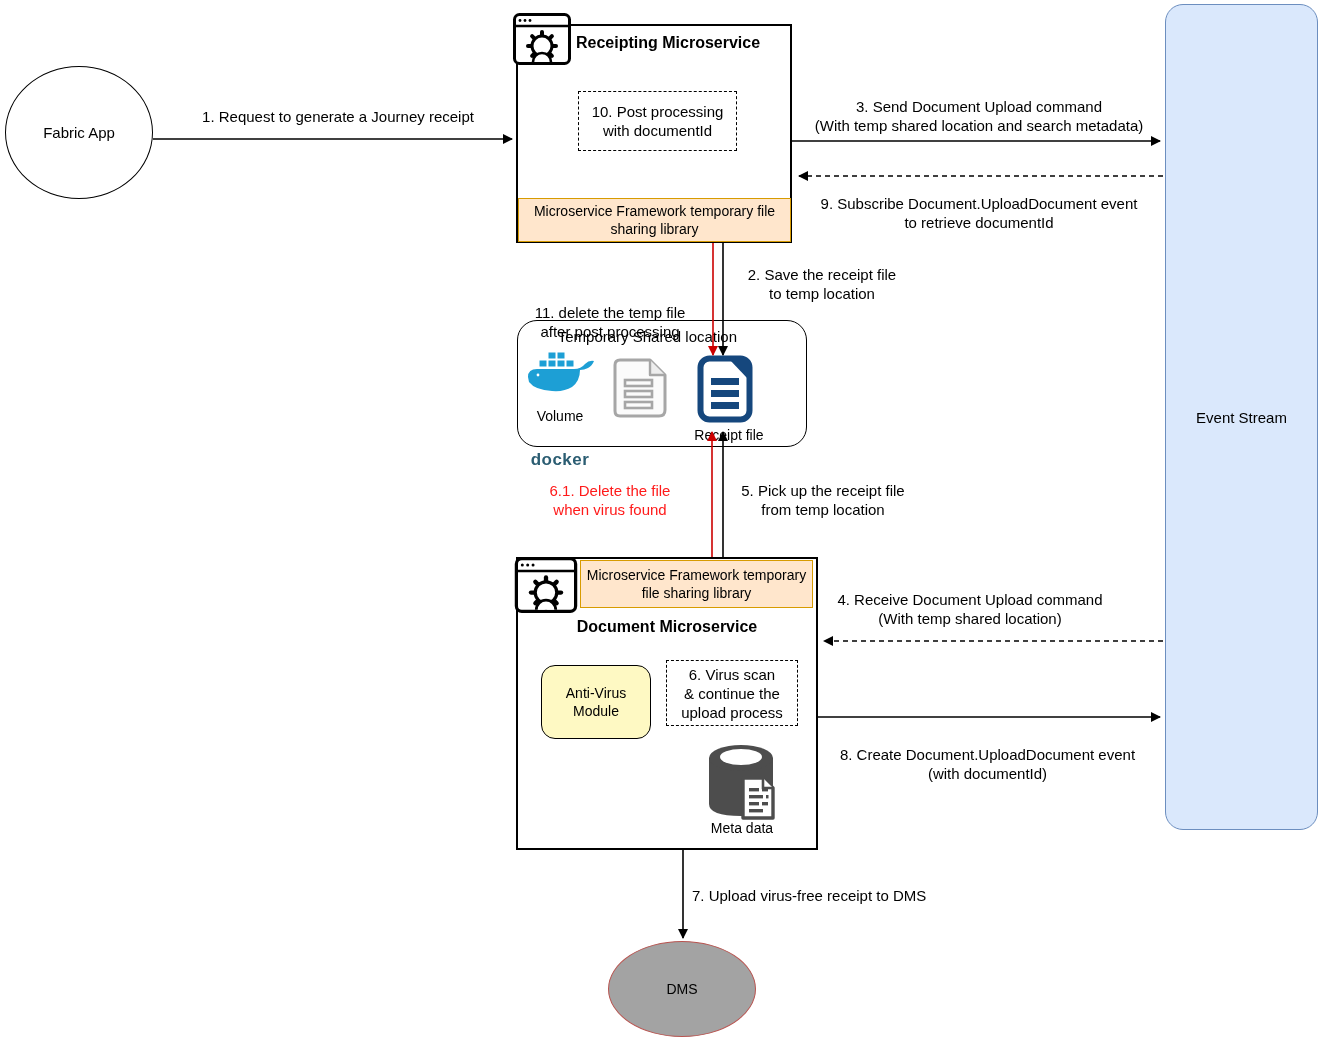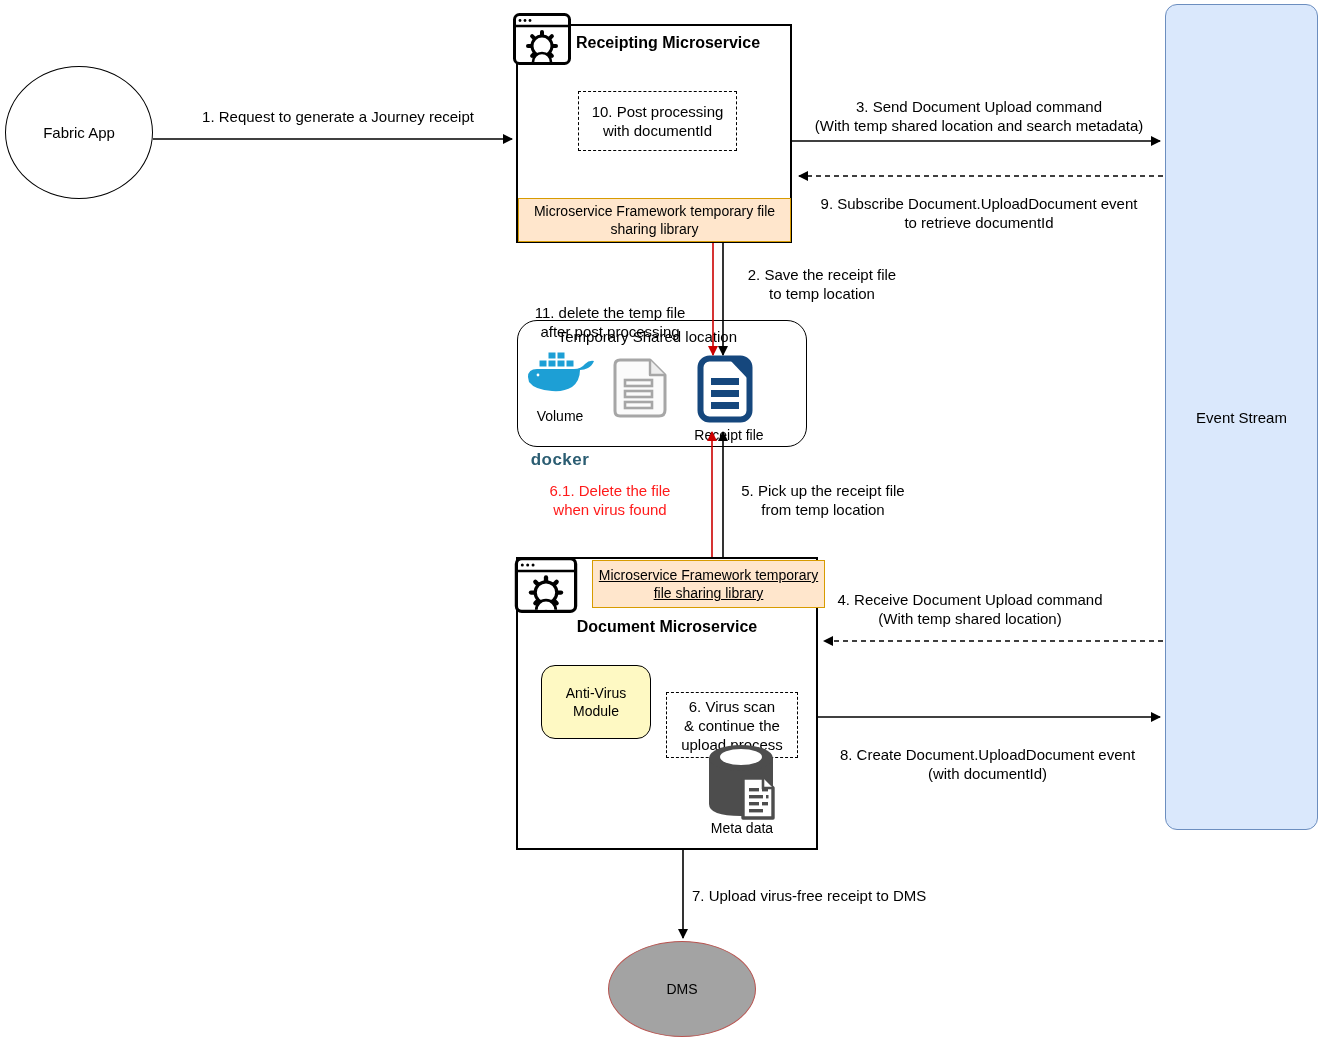--- a/index.html
+++ b/index.html
@@ -30,21 +30,21 @@
 </style>
 </head>
 <body>
 
 <div class="canvas">
 
   <div class="ellipse fabric abs" style="left:5px;top:66px;width:148px;height:133px;">
     <span>Fabric App</span>
   </div>
 
-  <div class="event-stream" style="left:1165px;top:4px;width:153px;height:826px;border-radius:12px;">
+  <div class="event-stream" style="left:1165px;top:4px;width:153px;height:826px;">
     <span>Event Stream</span>
   </div>
 
   <div class="node-box" style="left:516px;top:24px;width:276px;height:219px;"></div>
   <div class="ms-title" style="left:576px;top:34px;">Receipting Microservice</div>
   <div class="dashed-box" style="left:578px;top:91px;width:159px;height:60px;">10. Post processing
 with documentId</div>
   <div class="orange-bar" style="left:518px;top:198px;width:273px;height:44px;">Microservice Framework temporary file
 sharing library</div>
 
@@ -107,26 +107,26 @@
       <rect x="3.5" y="3.5" width="49" height="61" rx="9" fill="#fff" stroke="#15477d" stroke-width="6"></rect>
       <path d="M 32 4 L 51 4 L 51 24 Z" fill="#15477d"></path>
       <rect x="14" y="23" width="28" height="7" fill="#15477d"></rect>
       <rect x="14" y="35" width="28" height="7" fill="#15477d"></rect>
       <rect x="14" y="47" width="28" height="7" fill="#15477d"></rect>
     </svg>
   </div>
   <div class="icon-label" style="left:684px;top:427px;width:90px;">Receipt file</div>
 
   <div class="node-box" style="left:516px;top:557px;width:302px;height:293px;"></div>
-  <div class="orange-bar" style="left:592px;top:560px;width:233px;height:48px;text-decoration:underline;">Microservice Framework temporary
+  <div class="orange-bar" style="left:580px;top:560px;width:233px;height:48px;">Microservice Framework temporary
 file sharing library</div>
   <div class="ms-title" style="left:516px;top:618px;width:302px;text-align:center;">Document Microservice</div>
   <div class="rounded-box" style="left:541px;top:665px;width:110px;height:74px;">Anti-Virus
 Module</div>
-  <div class="dashed-box" style="left:666px;top:660px;width:132px;height:66px;margin-top:32px;">6. Virus scan
+  <div class="dashed-box" style="left:666px;top:660px;width:132px;height:66px;">6. Virus scan
 &amp; continue the
 upload process</div>
 
   <div class="abs" style="left:513px;top:557px;width:66px;height:56px;z-index:3;">
     <svg width="66" height="56" viewBox="0 0 58 52">
       <rect x="1.5" y="1.5" width="55" height="49" rx="5" fill="#fff" stroke="#000" stroke-width="3"></rect>
       <line x1="1.5" y1="13" x2="56.5" y2="13" stroke="#000" stroke-width="2.4"></line>
       <circle cx="7" cy="7.5" r="1.4"></circle>
         <circle cx="12" cy="7.5" r="1.4"></circle>
         <circle cx="17" cy="7.5" r="1.4"></circle>

